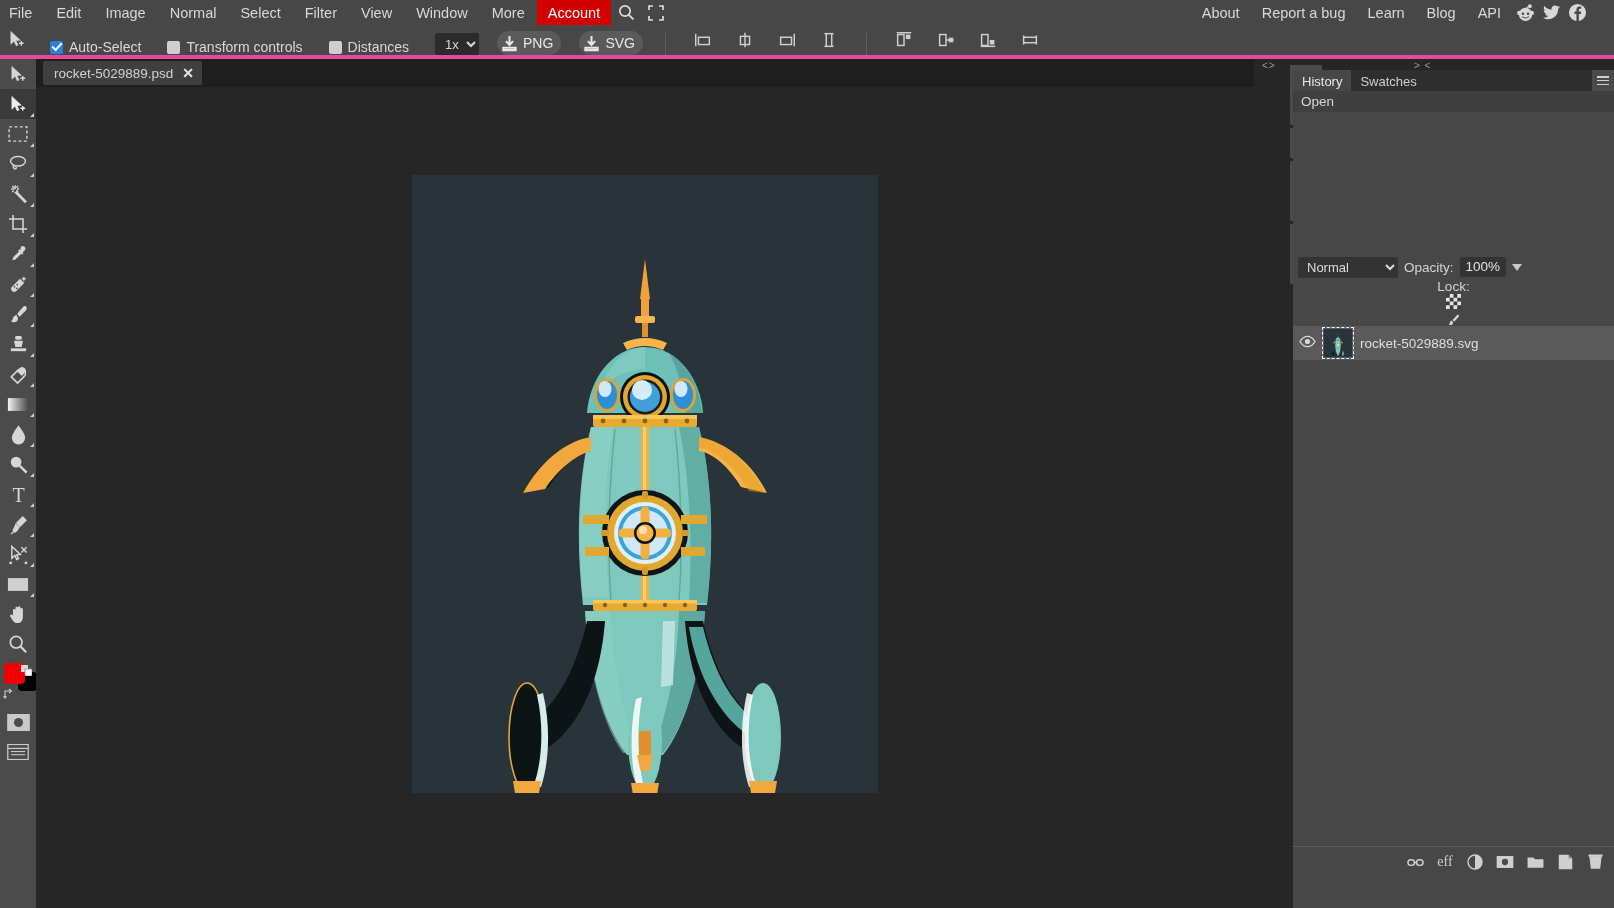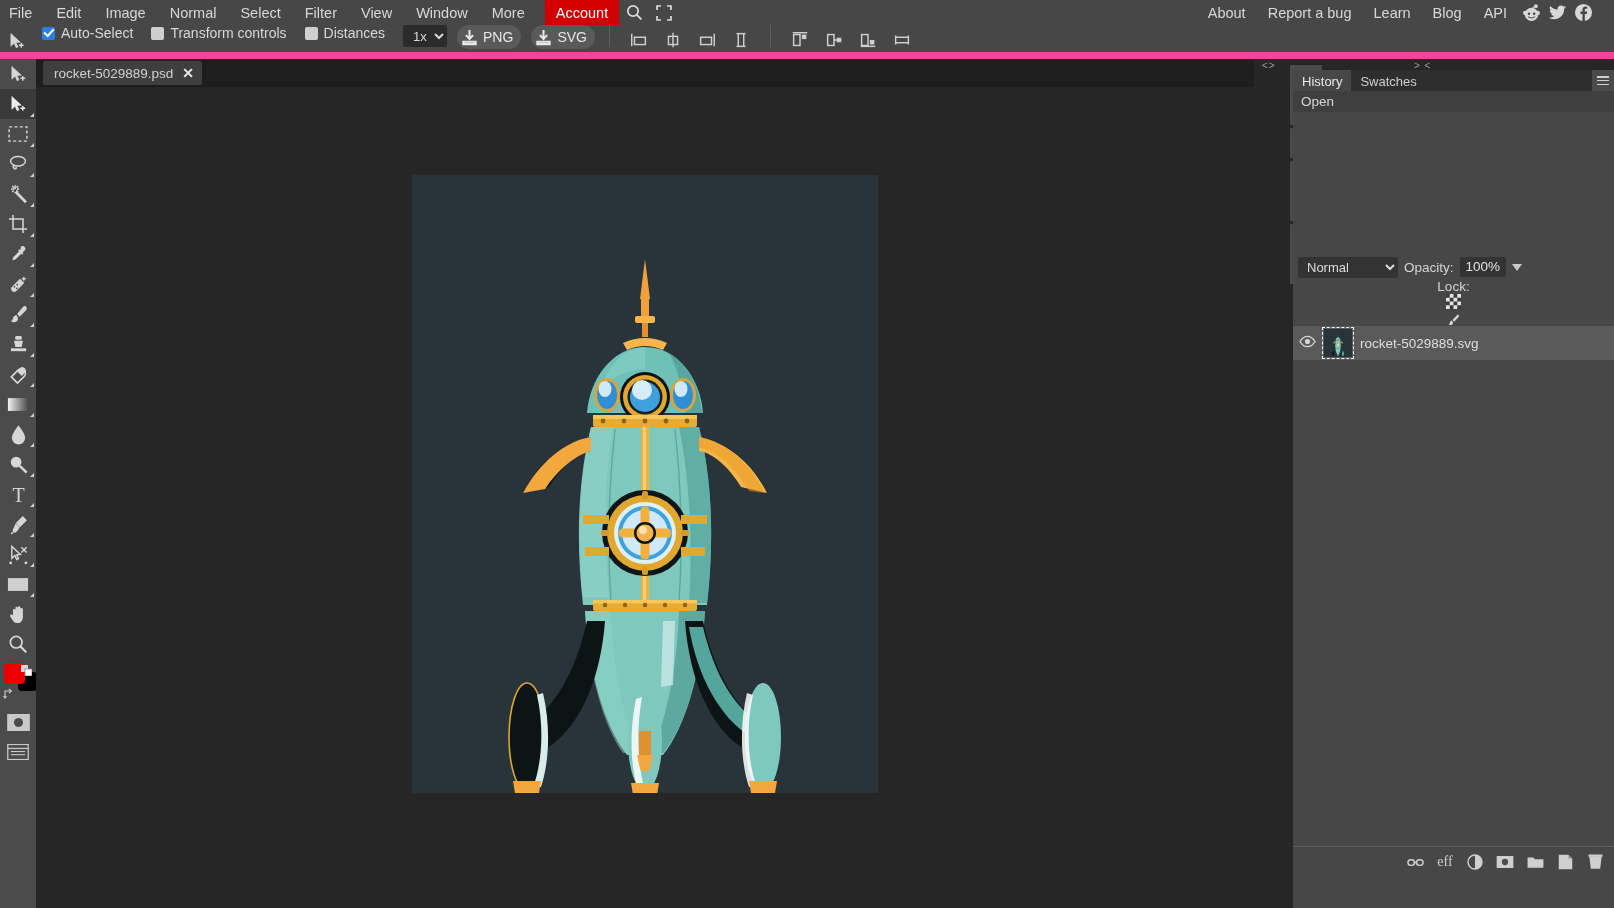--- a/index.html
+++ b/index.html
@@ -17,32 +17,32 @@
   #menubar {
     position: absolute; left: 0; top: 0; width: 1614px; height: 25px;
     background: #474747;
     display: flex; align-items: center;
   }
   .menu-item {
     color: #d8d8d8; font-size: 14.5px; padding: 3px 12px;
     line-height: 18px; white-space: nowrap; cursor: default;
   }
   .menu-item:first-child { padding-left: 9px; }
-  .menu-item.accent { background: #d20000; color: #ffffff; font-weight: 400; padding: 4px 11px; margin-left: 8px; }
+  .menu-item.accent { background: #d20000; color: #ffffff; font-weight: 400; padding: 4px 11px; }
   .menu-icon { display:flex; align-items:center; justify-content:center; width:30px; height:25px; }
-  #menubar-right { margin-left: auto; display:flex; align-items:center; padding-right: 18px; justify-content: space-between; }
+  #menubar-right { margin-left: auto; display:flex; align-items:center; padding-right: 24px; justify-content: space-between; }
   .menu-link { color:#d8d8d8; font-size:14.5px; padding: 3px 11px; white-space: nowrap; cursor: default;}
   .social { width: 26px; height: 25px; display:flex; align-items:center; justify-content:center; }
 
   
   #optionsbar {
     position: absolute; left: 0; top: 25px; width: 1614px; height: 34px;
     background: #474747;
-    display: flex; align-items: flex-start; gap: 4px;
-    border-bottom: 7px solid #ec4899;
+    display: flex; align-items: flex-end; gap: 12px;
+    border-bottom: 4px solid #ec4899;
   }
   .opt-tool-icon { width: 34px; height: 32px; display:flex; align-items:center; justify-content:center; }
   .chk-wrap { display:flex; align-items:center; gap:6px; padding: 0 10px 0 4px; }
   .chk {
     width: 13px; height: 13px; border-radius: 2px; background: #cfcfcf;
     display:flex; align-items:center; justify-content:center;
   }
   .chk.on { background: #2a7fe0; }
   .chk.on::after {
     content: ""; width: 4px; height: 8px; border: solid #fff;

